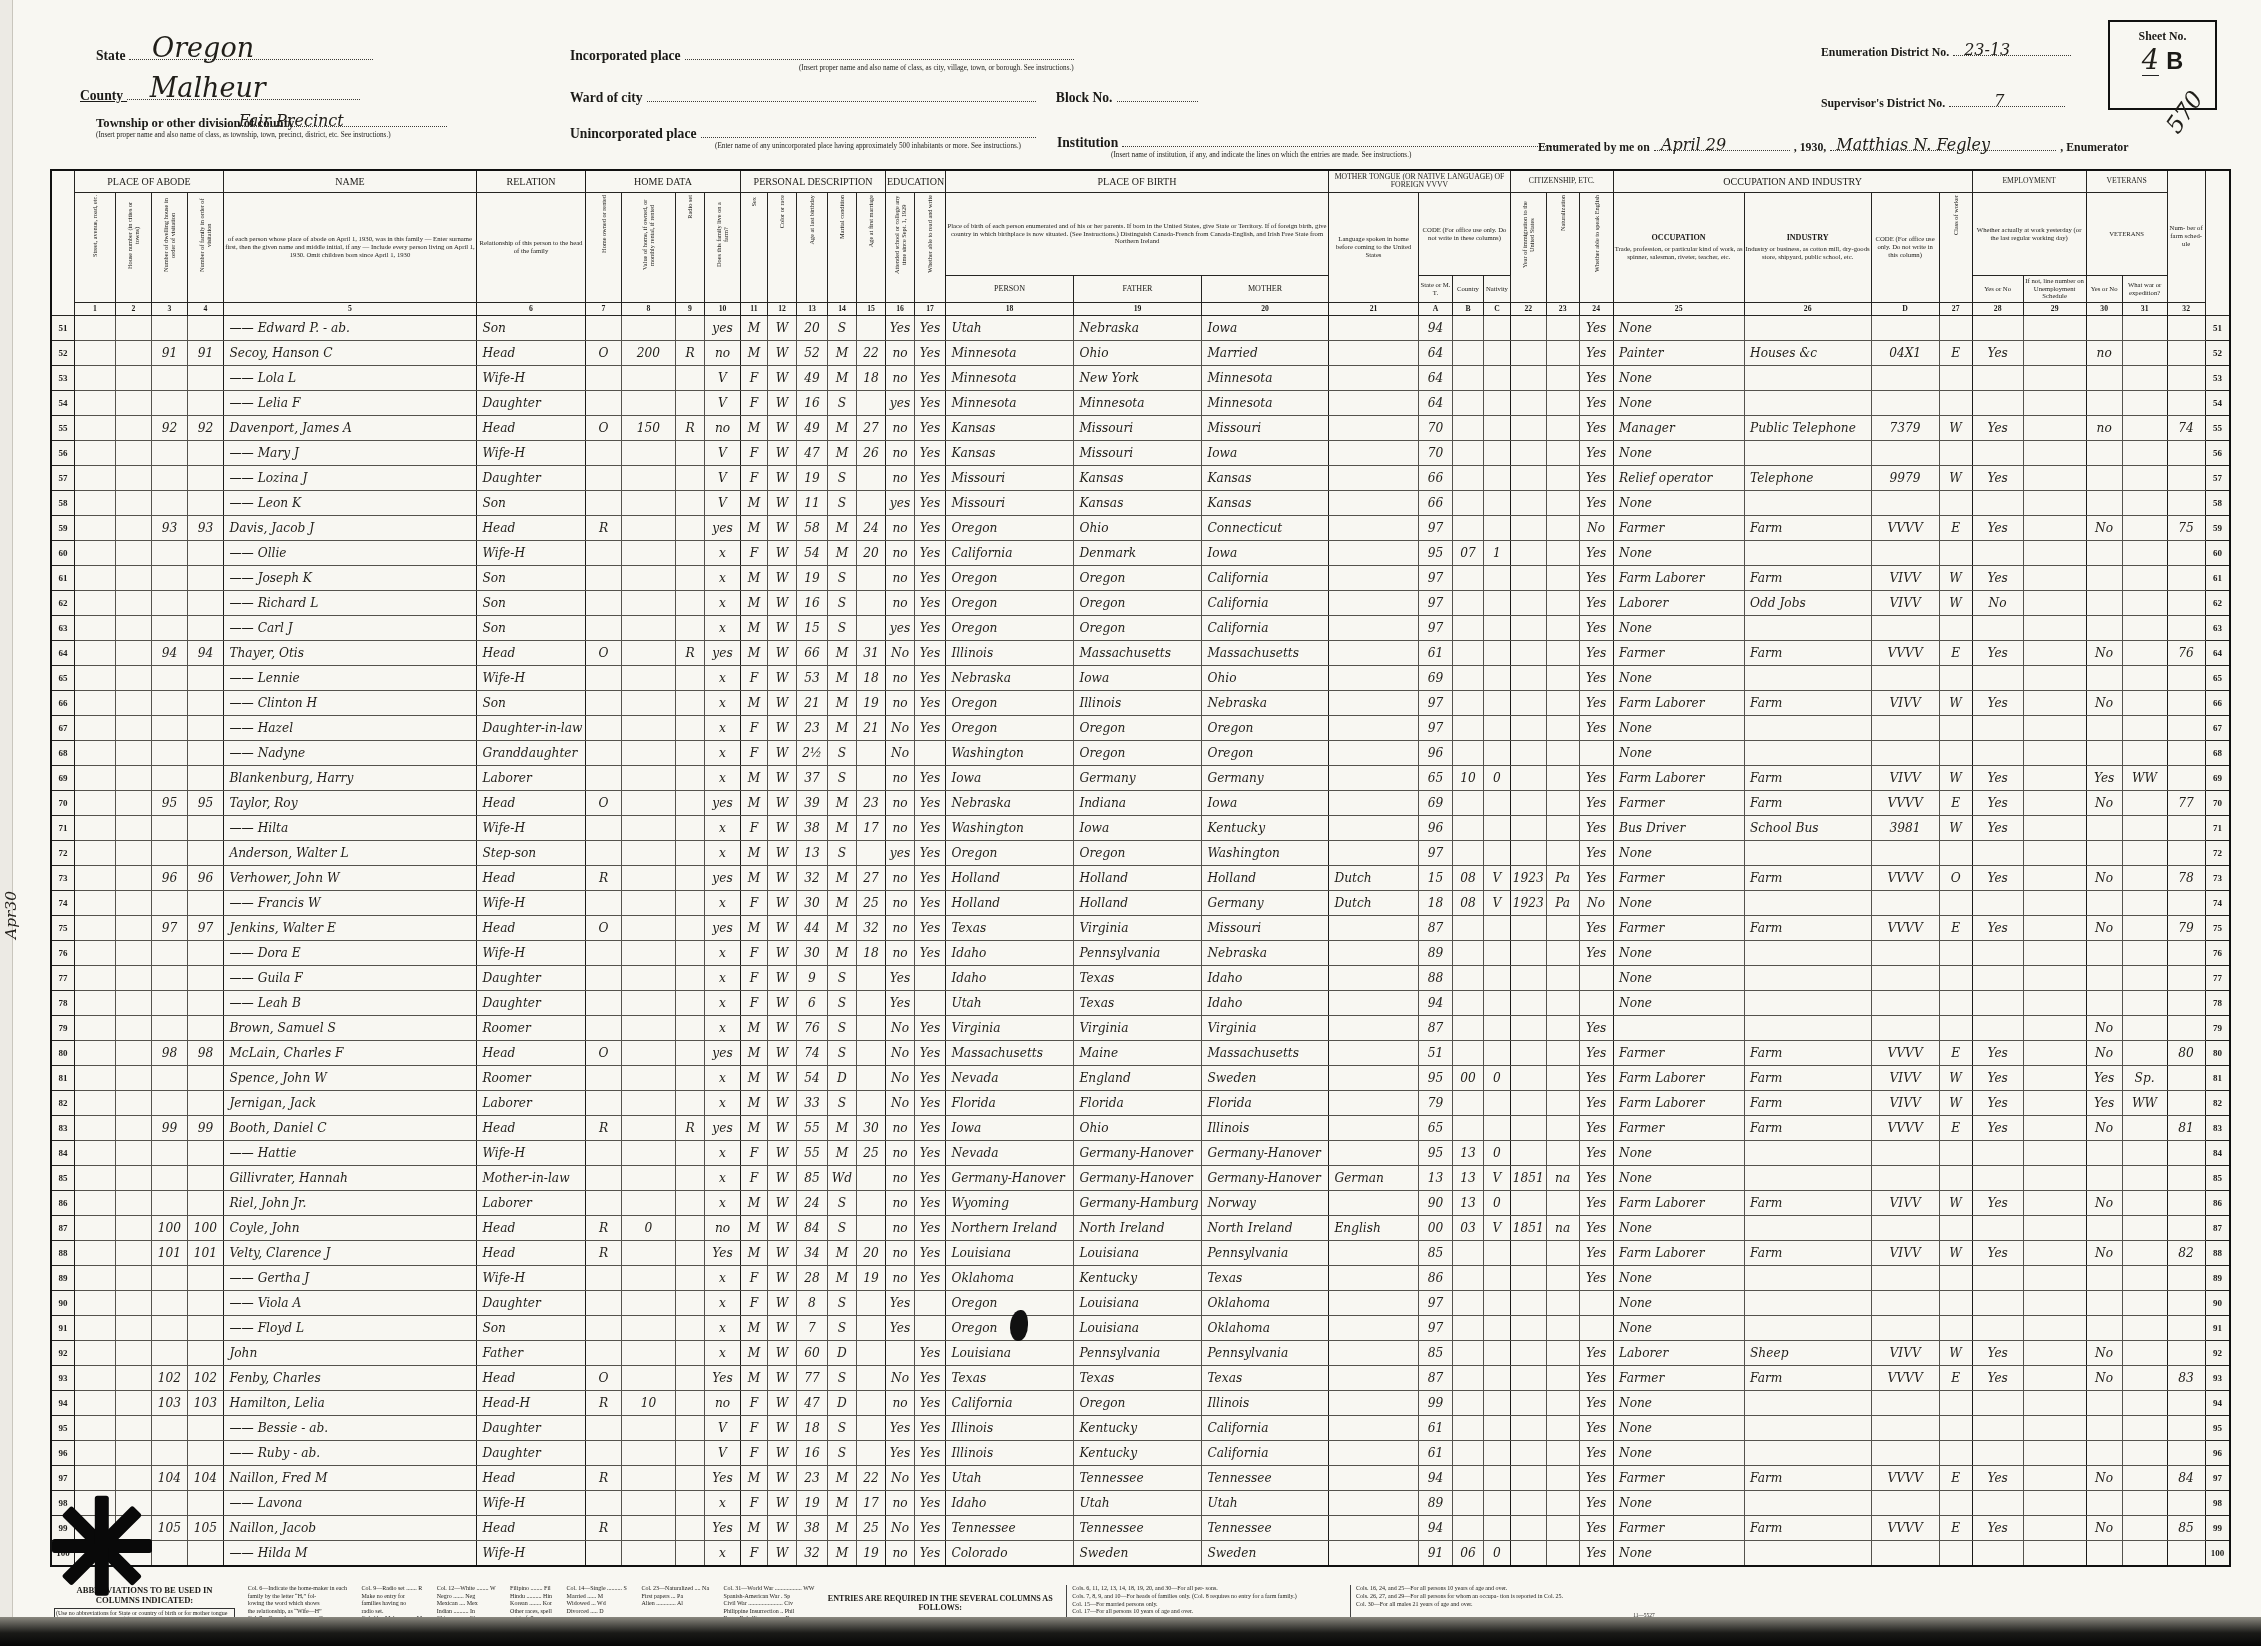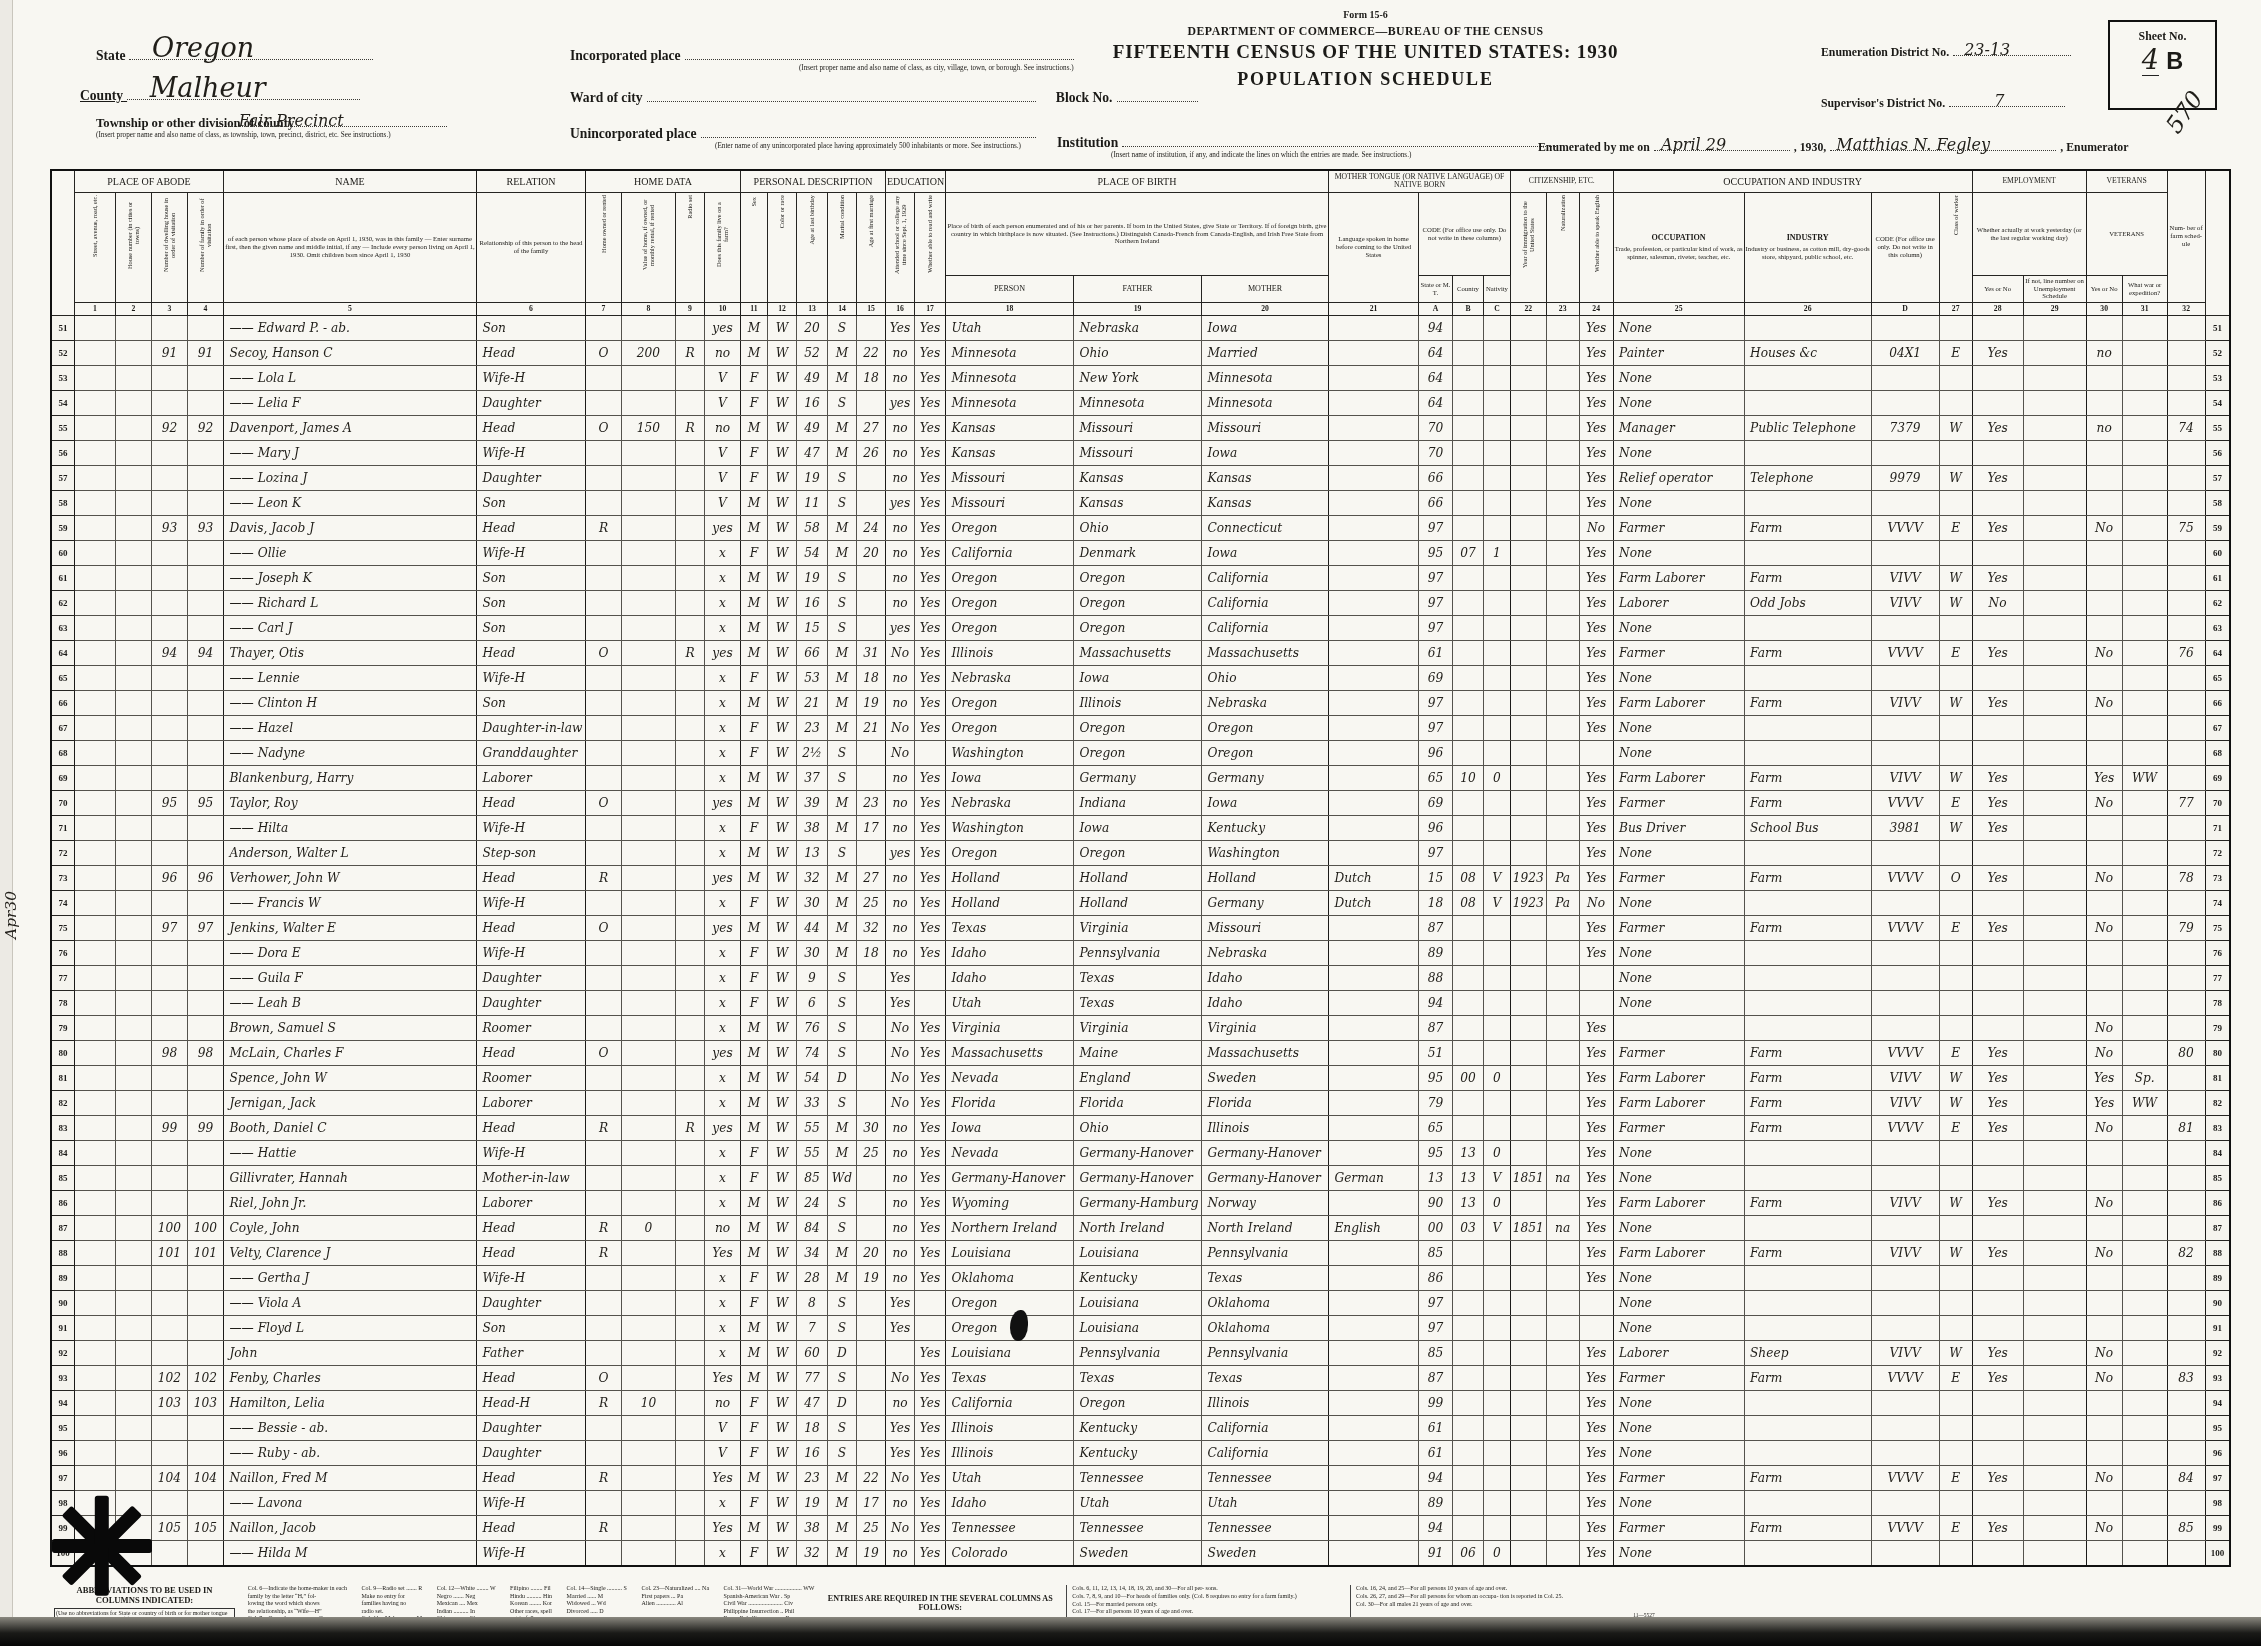--- a/index.html
+++ b/index.html
@@ -145,26 +145,20 @@
       <span class="lbl">Unincorporated place</span>
       <span class="fill" style="width:335px;"></span>
       <div class="note" style="margin-left:145px;">(Enter name of any unincorporated place having approximately 500 inhabitants or more.   See instructions.)</div>
     </div>
     <div class="fld" style="left:1057px; top:134px;">
       <span class="lbl">Institution</span>
       <span class="fill" style="width:434px;"></span>
       <div class="note" style="margin-left:54px;">(Insert name of institution, if any, and indicate the lines on which the entries are made.   See instructions.)</div>
     </div>
 
-    <div class="titleblk">
-      <div class="formno">Form 15-6</div>
-      <div class="dept">DEPARTMENT OF COMMERCE—BUREAU OF THE CENSUS</div>
-      <div class="t1">FIFTEENTH CENSUS OF THE UNITED STATES: 1930</div>
-      <div class="t2">POPULATION SCHEDULE</div>
-    </div>
 
     <div class="fld" style="left:1821px; top:43px;">
       <span class="lbl" style="font-size:11.8px;">Enumeration District No.</span>
       <span class="fill" style="width:118px;"><i class="hw sm2" style="left:11px;">23-13</i></span>
     </div>
     <div class="fld" style="left:1821px; top:94px;">
       <span class="lbl" style="font-size:11.8px;">Supervisor's District No.</span>
       <span class="fill" style="width:116px;"><i class="hw sm2" style="left:45px;">7</i></span>
     </div>
 
@@ -227,21 +221,21 @@
     <thead>
       <tr class="h1">
         <th class="rn" rowspan="4"></th>
         <th class="gt" colspan="4">PLACE OF ABODE</th>
         <th class="gt gb">NAME</th>
         <th class="gt gb">RELATION</th>
         <th class="gt" colspan="4">HOME DATA</th>
         <th class="gt" colspan="5">PERSONAL DESCRIPTION</th>
         <th class="gt" colspan="2">EDUCATION</th>
         <th class="gt" colspan="3">PLACE OF BIRTH</th>
-        <th class="gt sm" colspan="4">MOTHER TONGUE (OR NATIVE LANGUAGE) OF NATIVE BORN</th>
+        <th class="gt sm" colspan="4">MOTHER TONGUE (OR NATIVE LANGUAGE) OF FOREIGN VVVV</th>
         <th class="gt sm" colspan="3">CITIZENSHIP, ETC.</th>
         <th class="gt" colspan="4">OCCUPATION AND INDUSTRY</th>
         <th class="gt sm" colspan="2">EMPLOYMENT</th>
         <th class="gt sm" colspan="2">VETERANS</th>
         <th class="sd" rowspan="3">Num- ber of farm sched- ule</th>
         <th class="rn" rowspan="4"></th>
       </tr>
       <tr class="h2">
         <th class="vt" rowspan="2"><span>Street, avenue, road, etc.</span></th>
         <th class="vt" rowspan="2"><span>House number (in cities or towns)</span></th>

